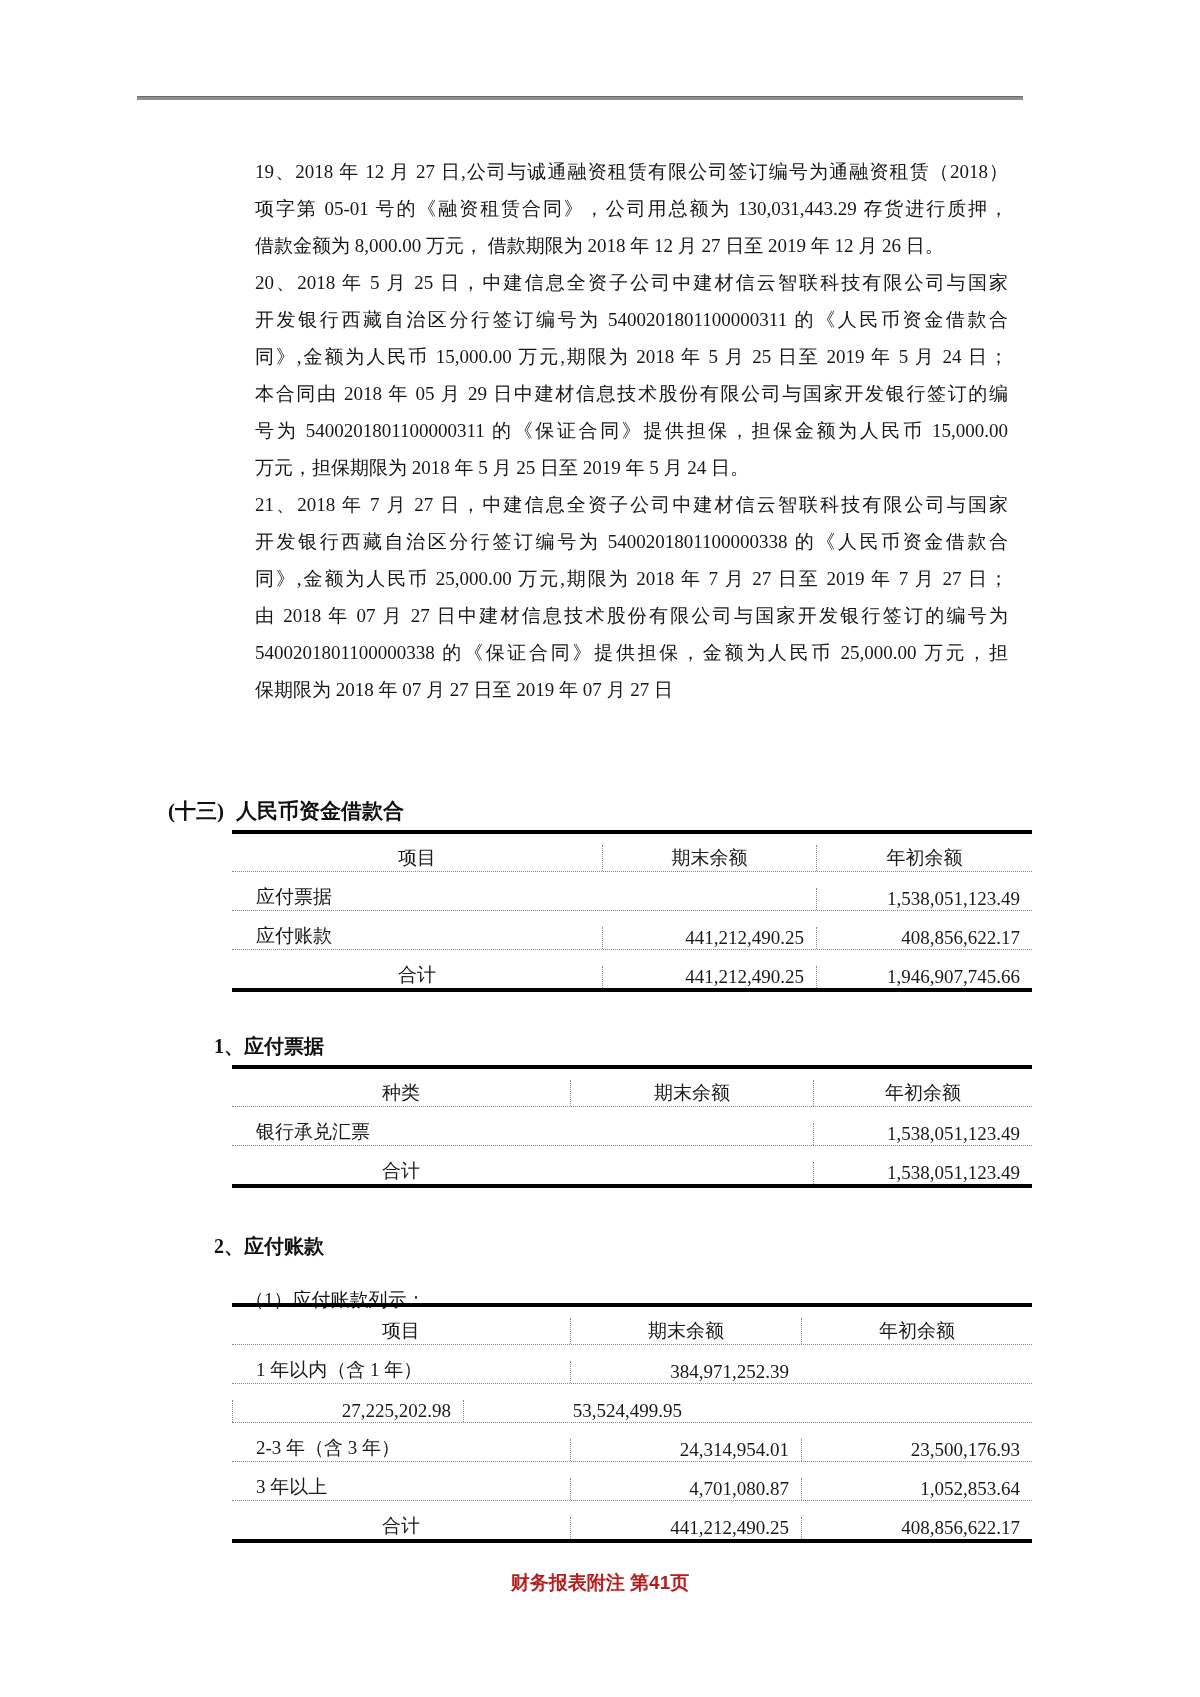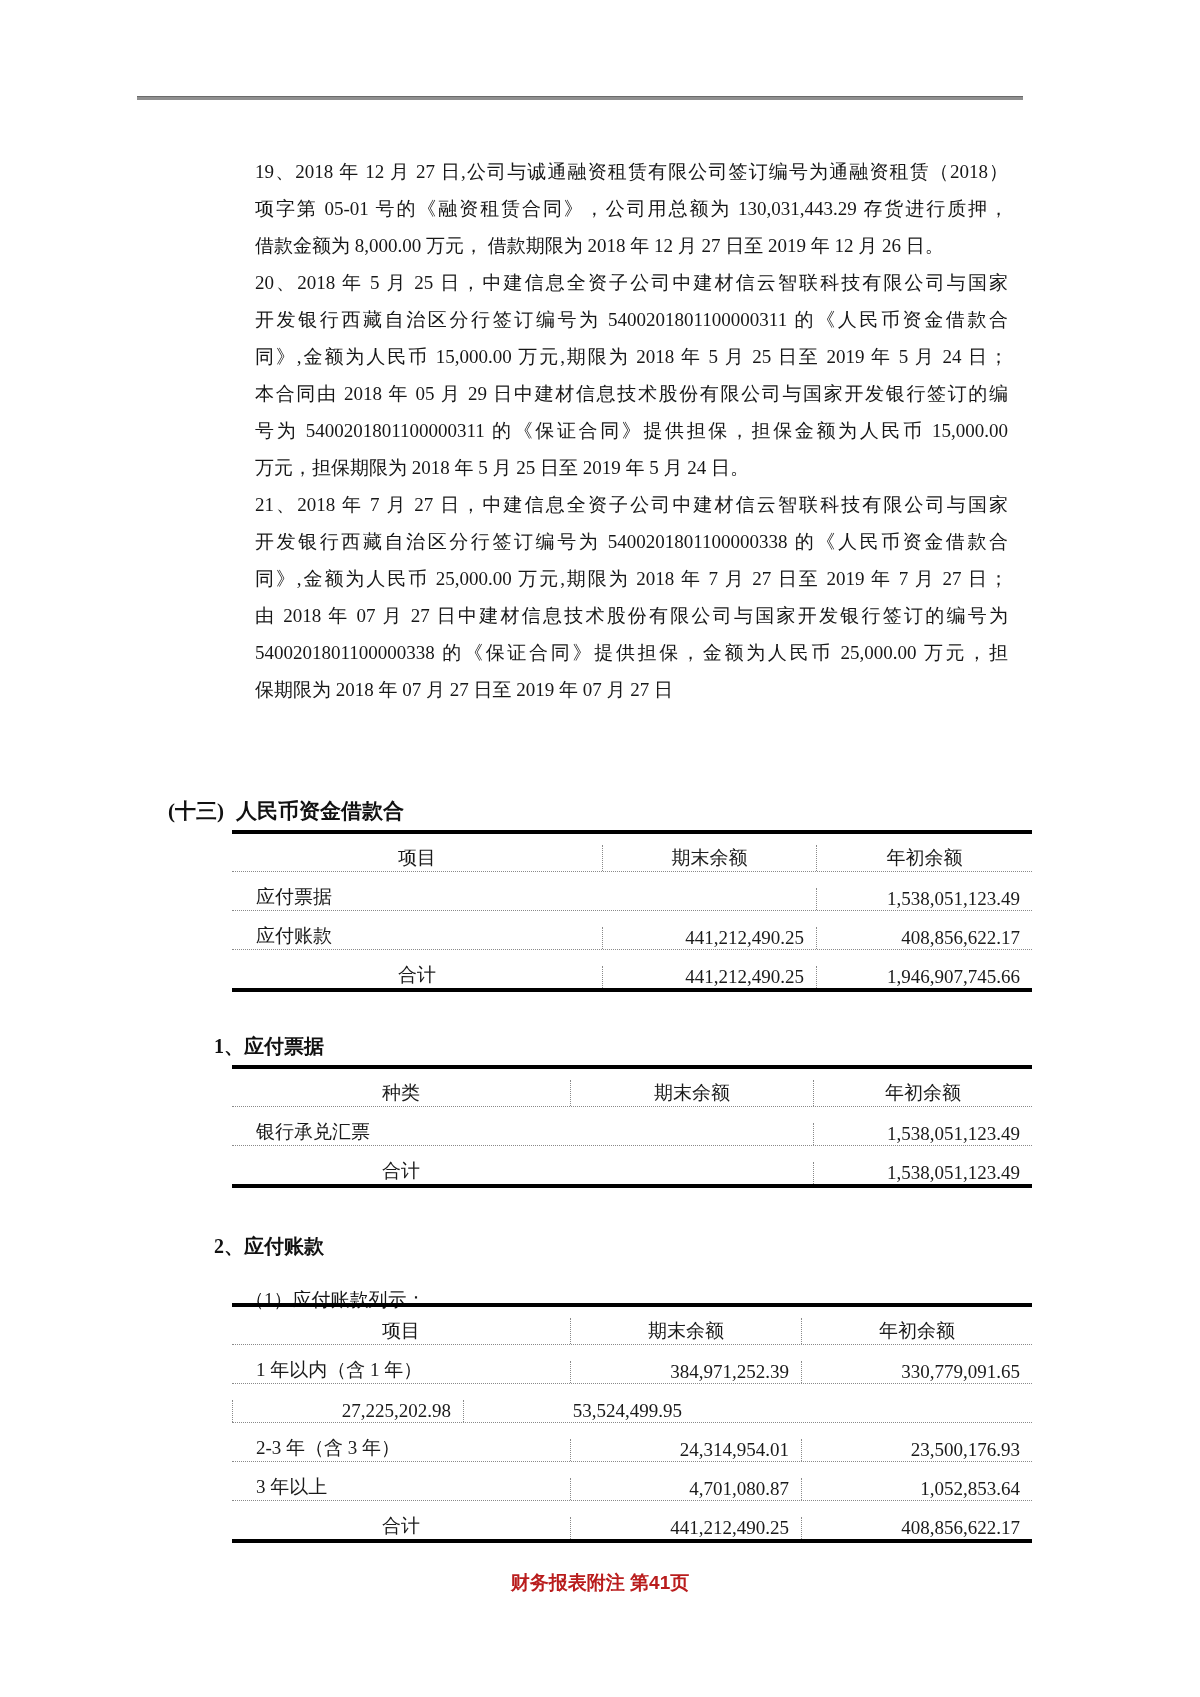--- a/index.html
+++ b/index.html
@@ -164,21 +164,20 @@
 
   <div class="table t3" id="table3">
       <div class="tr header">
         <div class="td th c0">项目</div>
         <div class="td th c1">期末余额</div>
         <div class="td th c2">年初余额</div>
       </div>
       <div class="tr">
         <div class="td lab c0">1 年以内（含 1 年）</div>
         <div class="td num c1">384,971,252.39</div>
-        <div class="td num c2">330,779,091.65</div>
       </div>
       <div class="tr">
         <div class="td num c1">27,225,202.98</div>
         <div class="td num c2">53,524,499.95</div>
       </div>
       <div class="tr">
         <div class="td lab c0">2-3 年（含 3 年）</div>
         <div class="td num c1">24,314,954.01</div>
         <div class="td num c2">23,500,176.93</div>
       </div>

